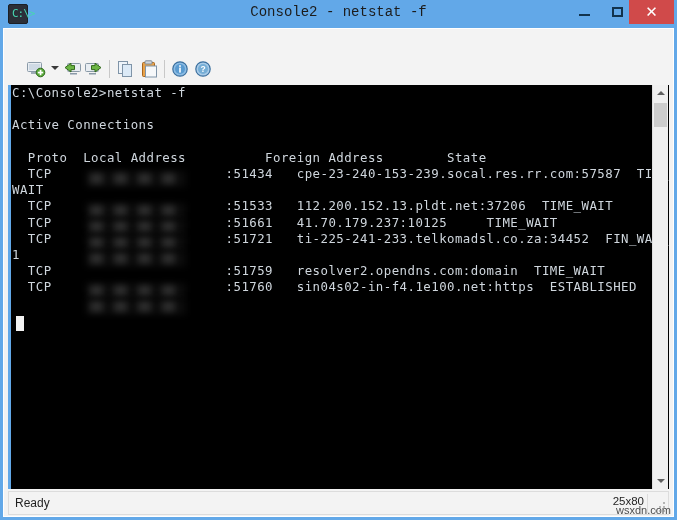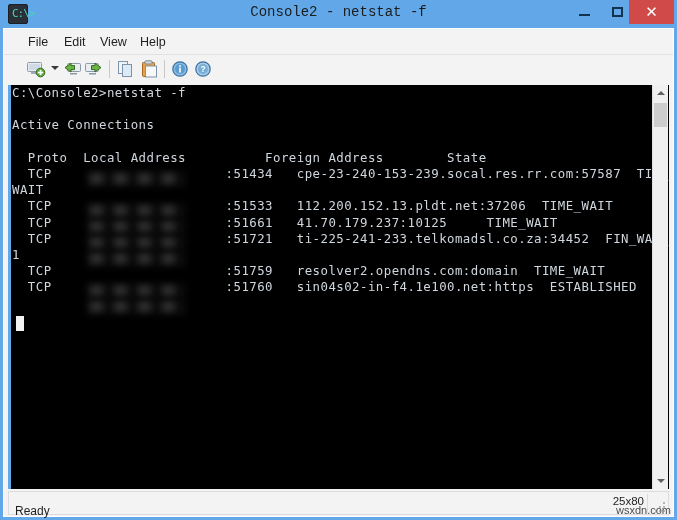--- a/index.html
+++ b/index.html
@@ -245,21 +245,20 @@
     background: #f3f3f3;
     border: 1px solid #dcdcdc;
     box-sizing: border-box;
   }
   .status-text {
     position: absolute;
     left: 6px; top: 4px;
     font-size: 12px;
     color: #1f1f1f;
     font-family: "Liberation Sans", sans-serif;
-    margin-top: 8px;
   }
   .status-size {
     position: absolute;
     right: 24px; top: 3px;
     font-size: 11.5px;
     color: #1f1f1f;
     font-family: "Liberation Sans", sans-serif;
   }
   .status-sep {
     position: absolute;
@@ -307,26 +306,20 @@
           <div class="max-sq"></div>
         </div>
     </div>
     <div class="win-btn close">
       <div class="mark">✕</div>
     </div>
   </div>
 
   <div class="client">
 
-    <div class="menubar">
-      <div class="menu-item" style="left:18px">File</div>
-      <div class="menu-item" style="left:54px">Edit</div>
-      <div class="menu-item" style="left:90px">View</div>
-      <div class="menu-item" style="left:130px">Help</div>
-    </div>
 
     <div class="toolbar">
 
       <div class="tb-icon" style="left:22px">
         <svg width="20" height="18" viewBox="0 0 20 18">
           <rect x="1.5" y="2.5" width="14" height="9" rx="1" fill="#e8edf2" stroke="#8a9aa8" stroke-width="1"></rect>
           <rect x="3" y="4" width="11" height="6" fill="#cfdae5"></rect>
           <rect x="5" y="12.2" width="7" height="1.6" fill="#8a9aa8"></rect>
           <circle cx="14.5" cy="12.5" r="4.3" fill="#5aa93a" stroke="#2f6b1c" stroke-width="1"></circle>
           <rect x="13.7" y="9.8" width="1.7" height="5.4" fill="#ffffff"></rect>

